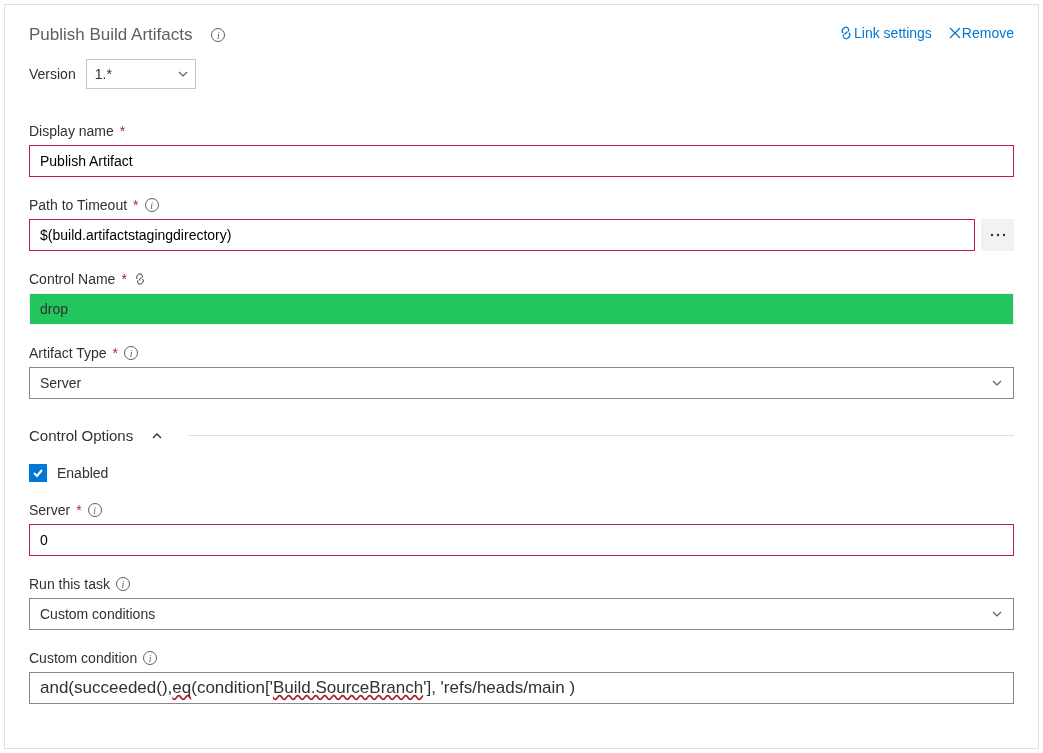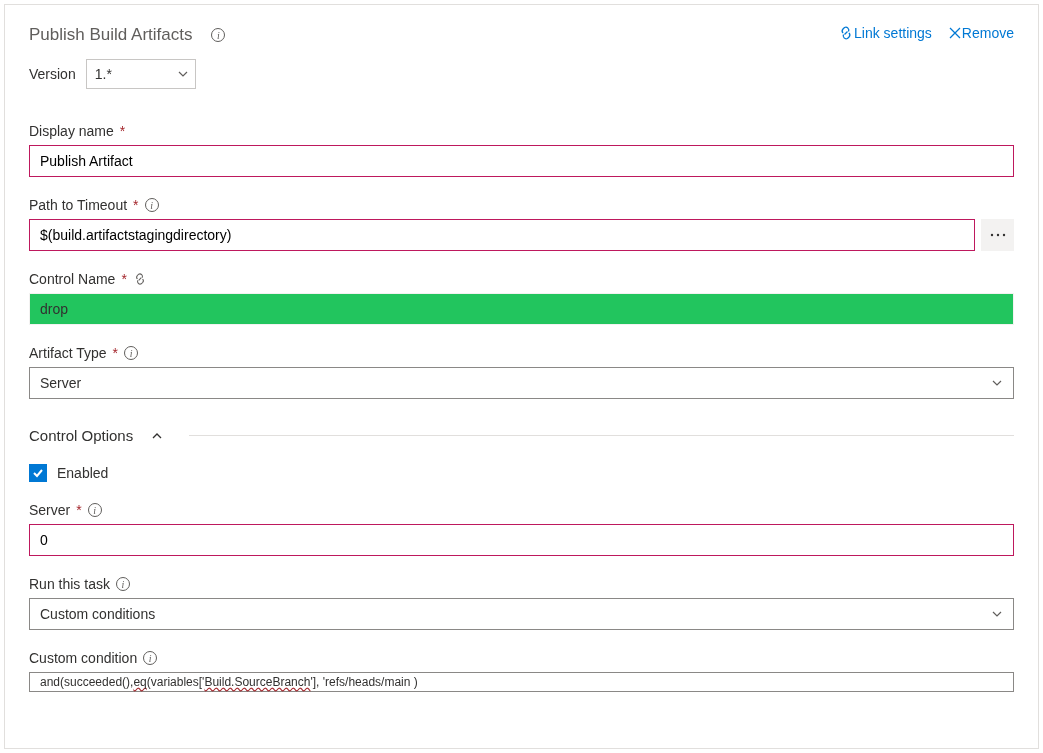--- a/index.html
+++ b/index.html
@@ -187,24 +187,24 @@
       width: 12px;
       height: 12px;
     }
     .underline-err {
       text-decoration: underline wavy #a4262c;
       text-decoration-skip-ink: none;
     }
     .custom-condition-text {
       padding: 6px 10px;
       border: 1px solid #8a8886;
-      height: 20px;
-      display: flex;
-      align-items: center;
-      font-size: 12px;
+      height: 32px;
+      display: flex;
+      align-items: center;
+      font-size: 17px;
     }
   </style>
 </head>
 <body>
 
 <div class="panel">
 
   <div class="header-row">
     <div class="title">
       <span>Publish Build Artifacts</span>
@@ -330,19 +330,19 @@
   </div>
 
   <div class="form-group">
     <div class="form-label">
       <span>Custom condition</span>
       <span class="info-icon">i</span>
     </div>
     <div class="custom-condition-text">
       <span>and(succeeded(), </span>
         <span class="underline-err">eq</span>
-        <span>(variables['</span>
+        <span>(condition['</span>
         <span class="underline-err">Build.SourceBranch</span>
         <span>'], 'refs/heads/main )</span>
     </div>
   </div>
 
 </div>
 
 </body></html>

